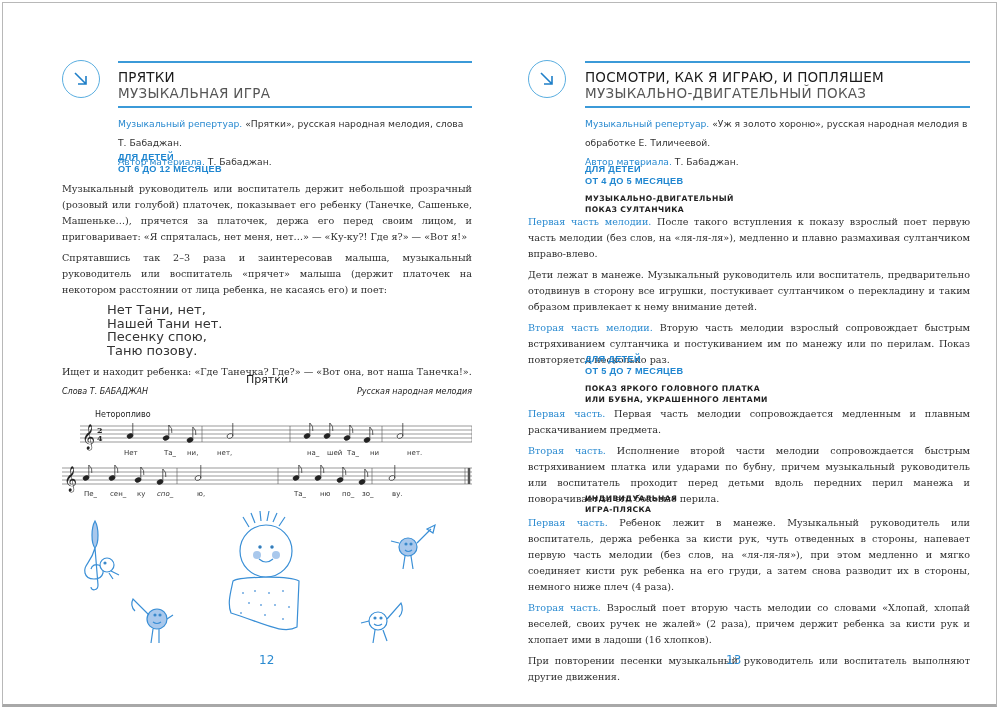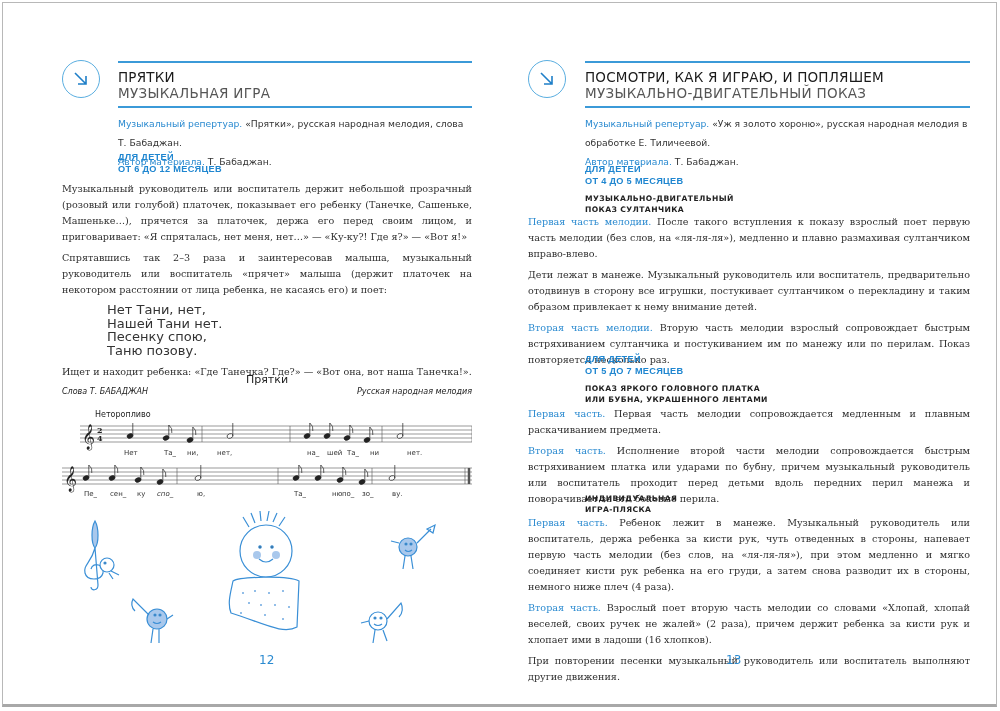--- a/index.html
+++ b/index.html
@@ -200,21 +200,21 @@
         <div class="lyric" style="left: 265px; top: 79px;">шей</div>
         <div class="lyric" style="left: 285px; top: 79px;">Та_</div>
         <div class="lyric" style="left: 308px; top: 79px;">ни</div>
         <div class="lyric" style="left: 345px; top: 79px;">нет.</div>
         <div class="lyric" style="left: 22px; top: 120px;">Пе_</div>
         <div class="lyric" style="left: 48px; top: 120px;">сен_</div>
         <div class="lyric" style="left: 75px; top: 120px;">ку</div>
         <div class="lyric" style="left: 95px; top: 120px; font-style: italic;">спо_</div>
         <div class="lyric" style="left: 135px; top: 120px;">ю,</div>
         <div class="lyric" style="left: 232px; top: 120px;">Та_</div>
-        <div class="lyric" style="left: 270px; top: 120px;">ню</div>
+        <div class="lyric" style="left: 258px; top: 120px;">ню</div>
         <div class="lyric" style="left: 280px; top: 120px;">по_</div>
         <div class="lyric" style="left: 300px; top: 120px;">зо_</div>
         <div class="lyric" style="left: 330px; top: 120px;">ву.</div>
       </div>
 
     <svg class="illus" width="497" height="150" viewBox="0 0 497 150">
       <g stroke="#3a8fd6" fill="none" stroke-width="1.2">
         <g>
           <path d="M92 18 C88 25 88 40 92 45 C96 40 96 25 92 18 Z" fill="#a9c8ec"></path>
           <path d="M92 45 C88 60 80 62 82 70 C84 78 98 78 100 70 C102 62 90 58 88 66 M92 45 L95 82 C95 88 88 88 88 84"></path>

